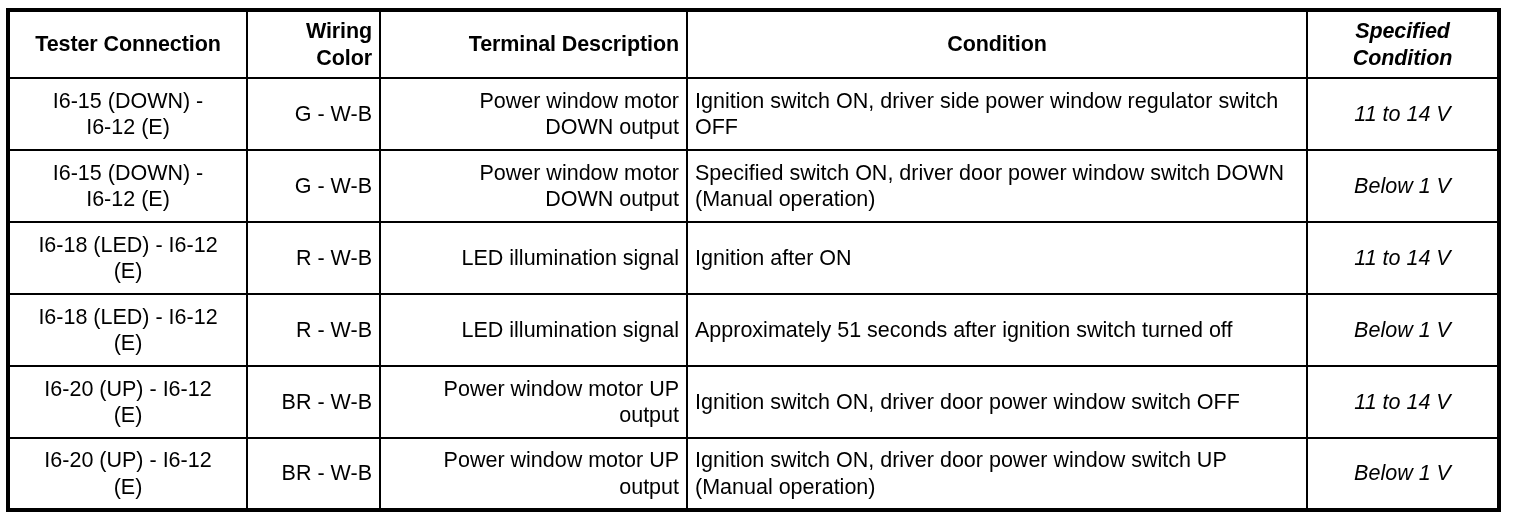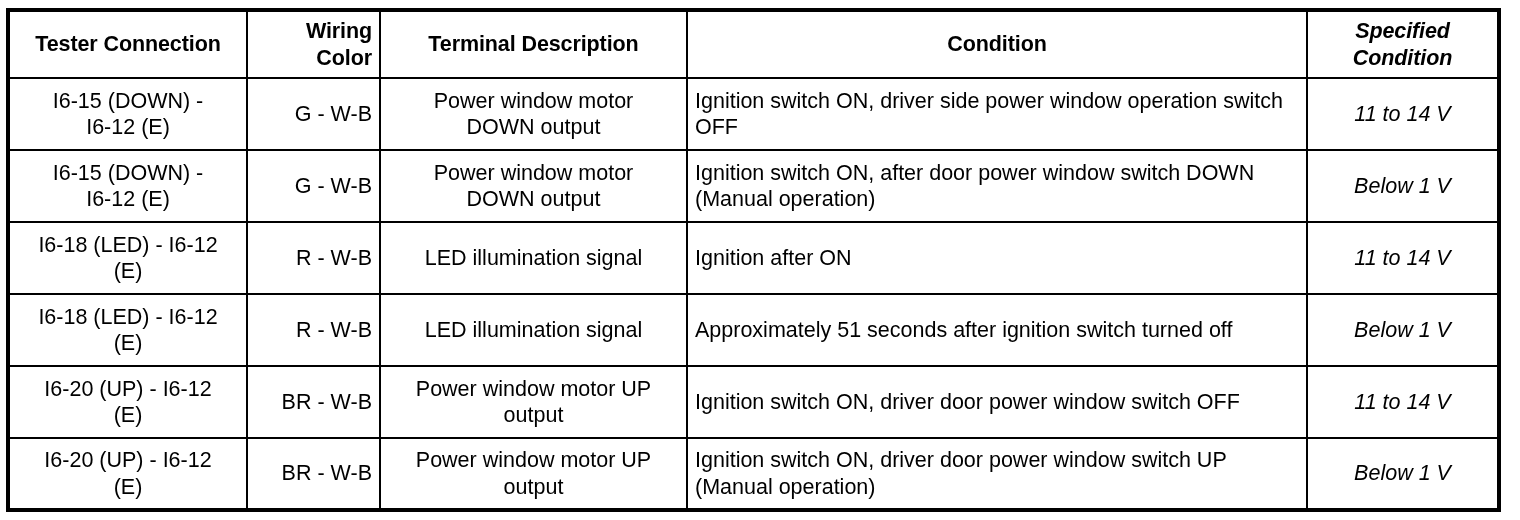--- a/index.html
+++ b/index.html
@@ -74,21 +74,21 @@
     letter-spacing: -0.1px;
   }
 
   tbody td {
     height: 72px;
   }
 
   
   .col-tester   { text-align: center; }
   .col-wiring   { text-align: right; }
-  .col-terminal { text-align: center; }
+  .col-terminal { text-align: right; }
   .col-cond     { text-align: left; }
   .col-spec     { text-align: center; font-style: italic; }
 
   
   col.w-tester   { width: 239px; }
   col.w-wiring   { width: 133px; }
   col.w-terminal { width: 307px; }
   col.w-cond     { width: 620px; }
   col.w-spec     { width: 192px; }
 
@@ -140,41 +140,41 @@
 I6-12 (E)</span>
         </td>
         <td class="col-wiring">
           <span class="cell-text">G - W-B</span>
         </td>
         <td class="col-terminal">
           <span class="cell-text">Power window motor
 DOWN output</span>
         </td>
         <td class="col-cond">
-          <span class="cell-text">Ignition switch ON, driver side power window operation switch OFF</span>
+          <span class="cell-text">Ignition switch ON, driver side power window regulator switch OFF</span>
         </td>
         <td class="col-spec">
           <span class="cell-text">11 to 14 V</span>
         </td>
       </tr>
 
       <tr>
         <td class="col-tester">
           <span class="cell-text">I6-15 (DOWN) -
 I6-12 (E)</span>
         </td>
         <td class="col-wiring">
           <span class="cell-text">G - W-B</span>
         </td>
         <td class="col-terminal">
           <span class="cell-text">Power window motor
 DOWN output</span>
         </td>
         <td class="col-cond">
-          <span class="cell-text">Ignition switch ON, after door power window switch DOWN (Manual operation)</span>
+          <span class="cell-text">Specified switch ON, driver door power window switch DOWN (Manual operation)</span>
         </td>
         <td class="col-spec">
           <span class="cell-text">Below 1 V</span>
         </td>
       </tr>
 
       <tr>
         <td class="col-tester">
           <span class="cell-text">I6-18 (LED) - I6-12
 (E)</span>

